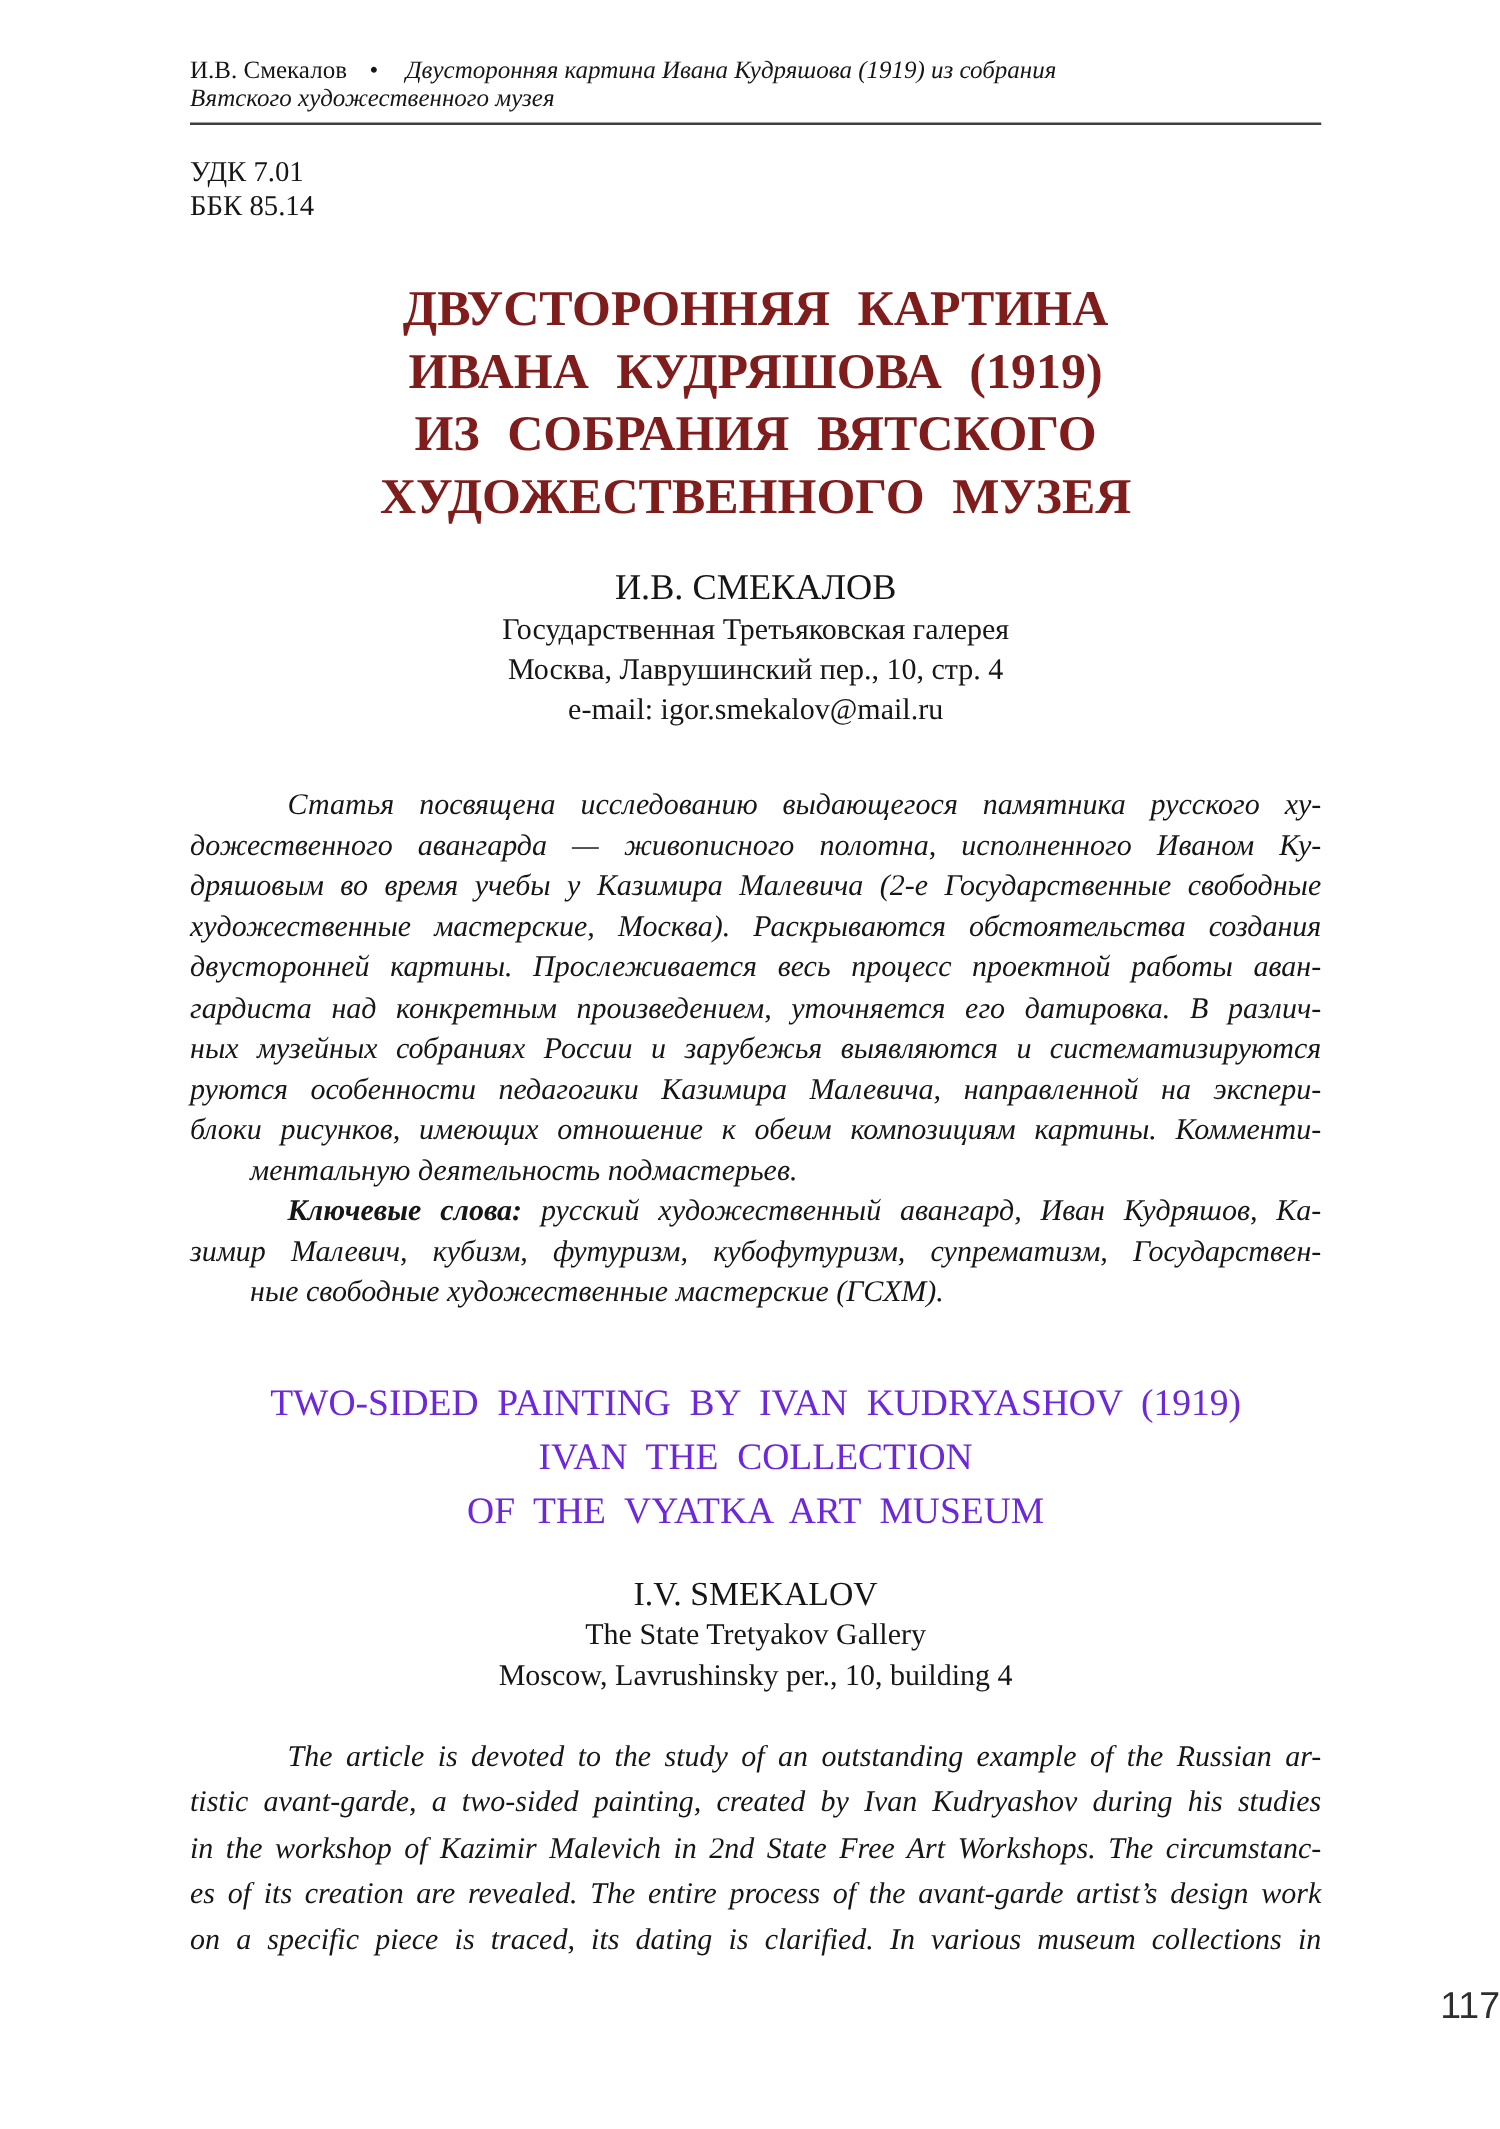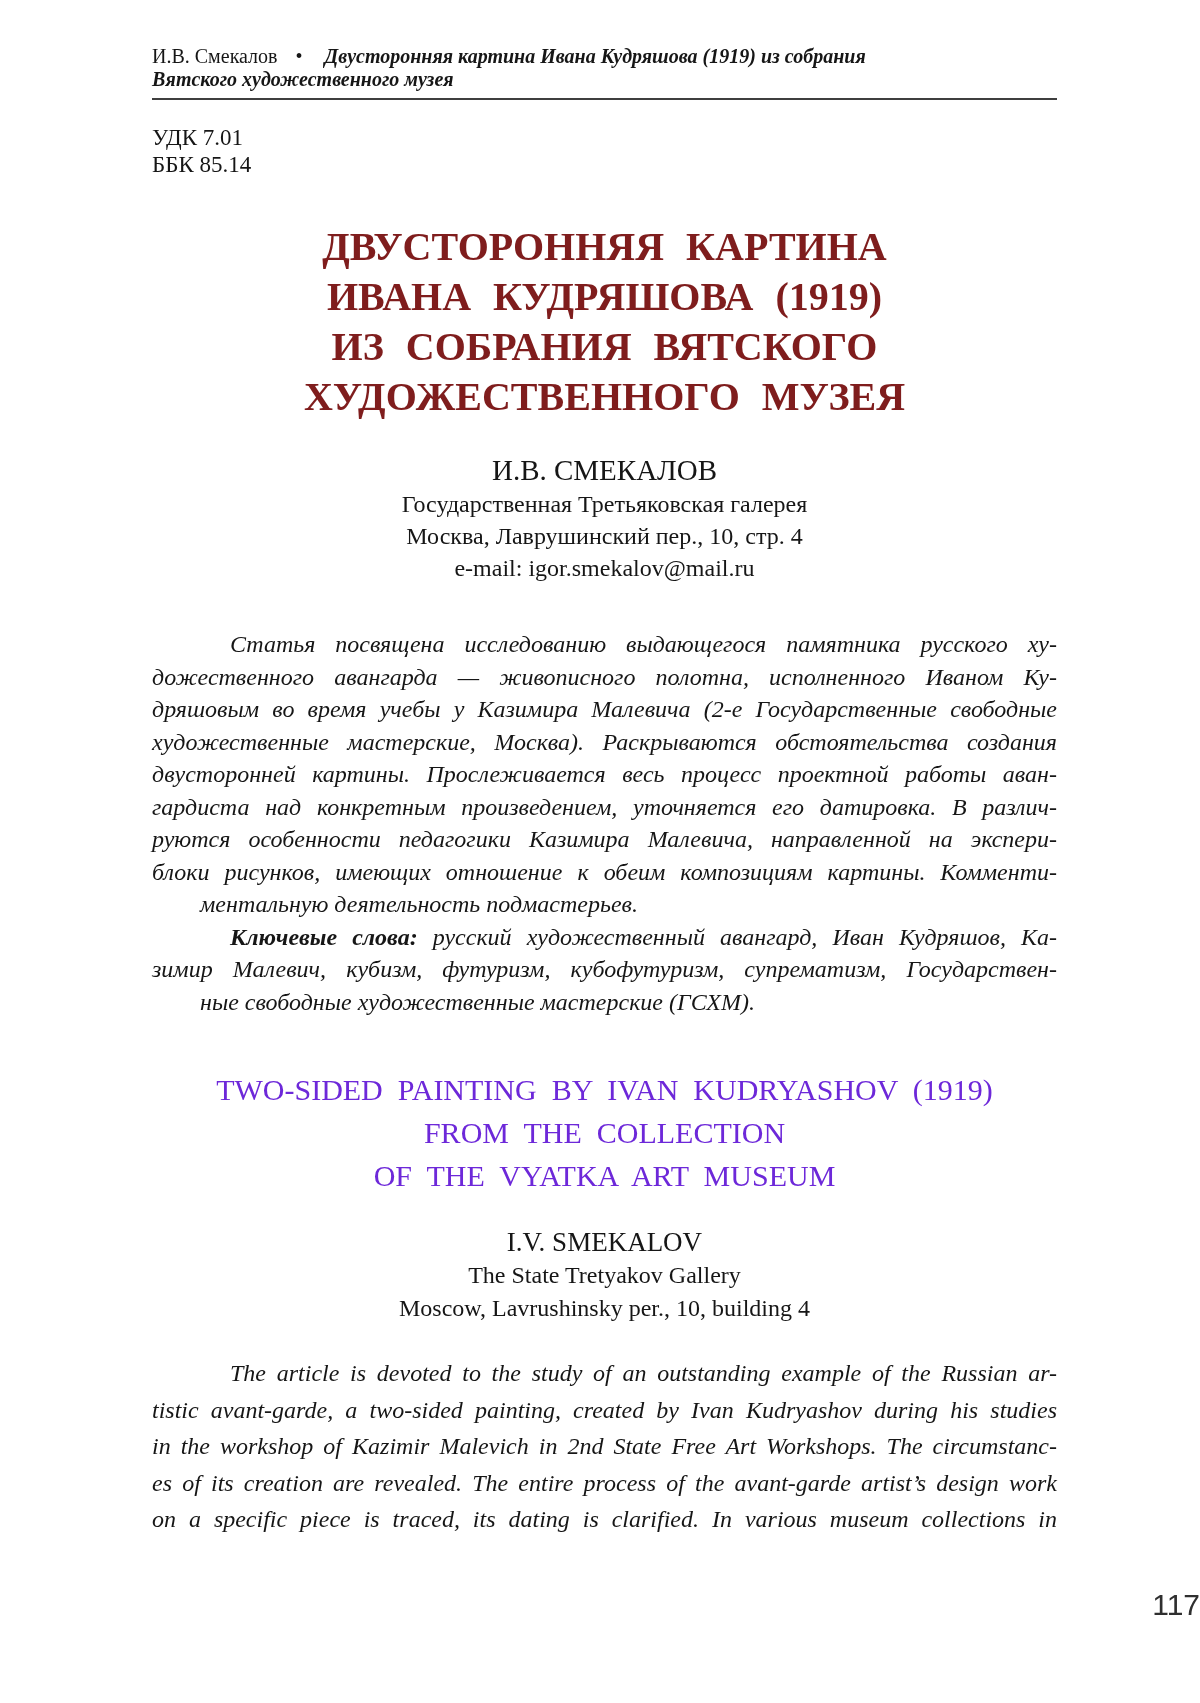--- a/index.html
+++ b/index.html
@@ -8,21 +8,21 @@
     width: 1200px; height: 1703px;
     position: relative;
     font-family: "Liberation Serif", serif;
     color: #161616;
     overflow: hidden;
   }
   .content { position: absolute; left: 152px; top: 0; width: 905px; }
 
   
   .running-header { padding-top: 45px; font-size: 20px; line-height: 23px; }
-  .rh-title { font-style: italic; font-weight: bold; }
+  .rh-title { font-style: italic; }
   .rh-bullet { display: inline-block; margin: 0 22px 0 18px; font-style: normal; }
   .rule { margin-top: 7px; border-top: 2px solid #3f3f3f; height: 0; }
 
   
   .classifiers { margin-top: 24px; font-size: 23px; line-height: 27px; }
 
   
   .ru-title {
     margin-top: 44px; text-align: center;
     font-size: 40px; line-height: 50px; font-weight: bold;
@@ -100,31 +100,32 @@
     <div class="author-sub">e-mail: igor.smekalov@mail.ru</div>
   </div>
 
   <div class="abstract-ru">
     <div class="jline indent">Статья посвящена исследованию выдающегося памятника русского ху-</div>
     <div class="jline">дожественного авангарда — живописного полотна, исполненного Иваном Ку-</div>
     <div class="jline">дряшовым во время учебы у Казимира Малевича (2-е Государственные свободные</div>
     <div class="jline">художественные мастерские, Москва). Раскрываются обстоятельства создания</div>
     <div class="jline">двусторонней картины. Прослеживается весь процесс проектной работы аван-</div>
     <div class="jline">гардиста над конкретным произведением, уточняется его датировка. В различ-</div>
+    <div class="jline">ных музейных собраниях России и зарубежья выявляются и систематизируются</div>
     <div class="jline">руются особенности педагогики Казимира Малевича, направленной на экспери-</div>
     <div class="jline">блоки рисунков, имеющих отношение к обеим композициям картины. Комменти-</div>
     <div class="jline last">ментальную деятельность подмастерьев.</div>
     <div class="jline indent"><span class="kw-label">Ключевые слова:</span><span> русский художественный авангард, Иван Кудряшов, Ка-</span></div>
     <div class="jline">зимир Малевич, кубизм, футуризм, кубофутуризм, супрематизм, Государствен-</div>
     <div class="jline last">ные свободные художественные мастерские (ГСХМ).</div>
   </div>
 
   <h2 class="en-title">
     <span>TWO-SIDED PAINTING BY IVAN KUDRYASHOV (1919)</span><br>
-    <span>FROM THE COLLECTION</span><br>
+    <span>IVAN THE COLLECTION</span><br>
     <span>OF THE VYATKA ART MUSEUM</span>
   </h2>
 
   <div class="author-block en-author-block">
     <div class="author-caps-en">I.V. SMEKALOV</div>
     <div class="author-sub-en">The State Tretyakov Gallery</div>
     <div class="author-sub-en">Moscow, Lavrushinsky per., 10, building 4</div>
   </div>
 
   <div class="abstract-en">

